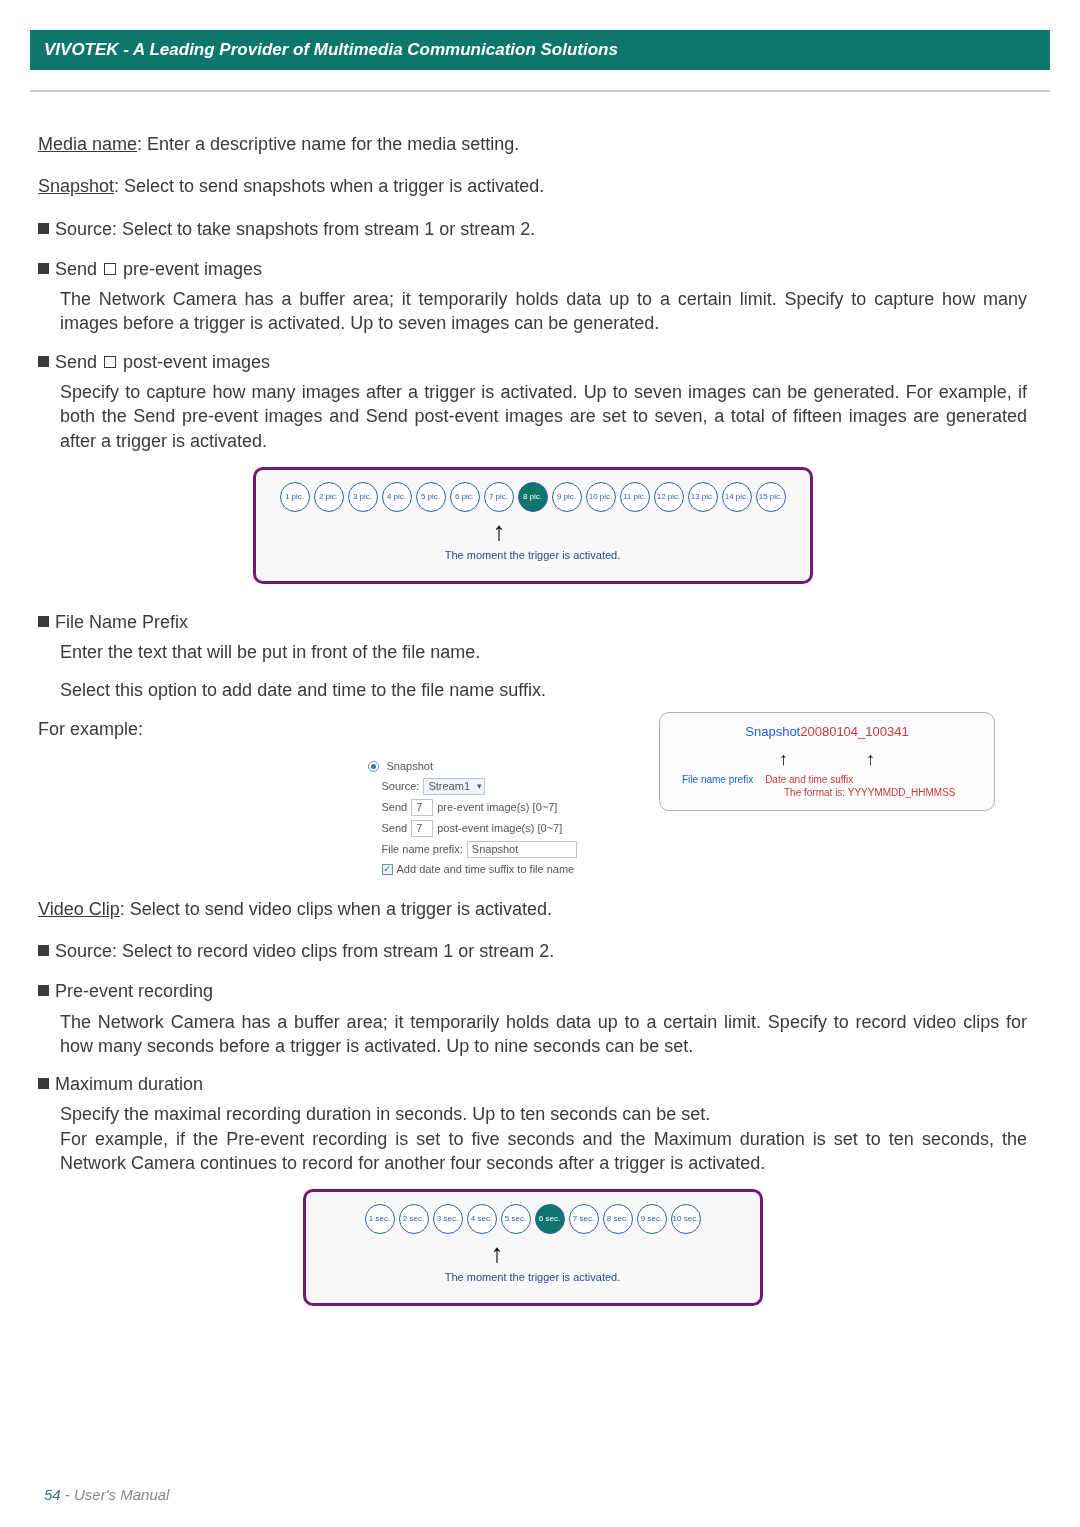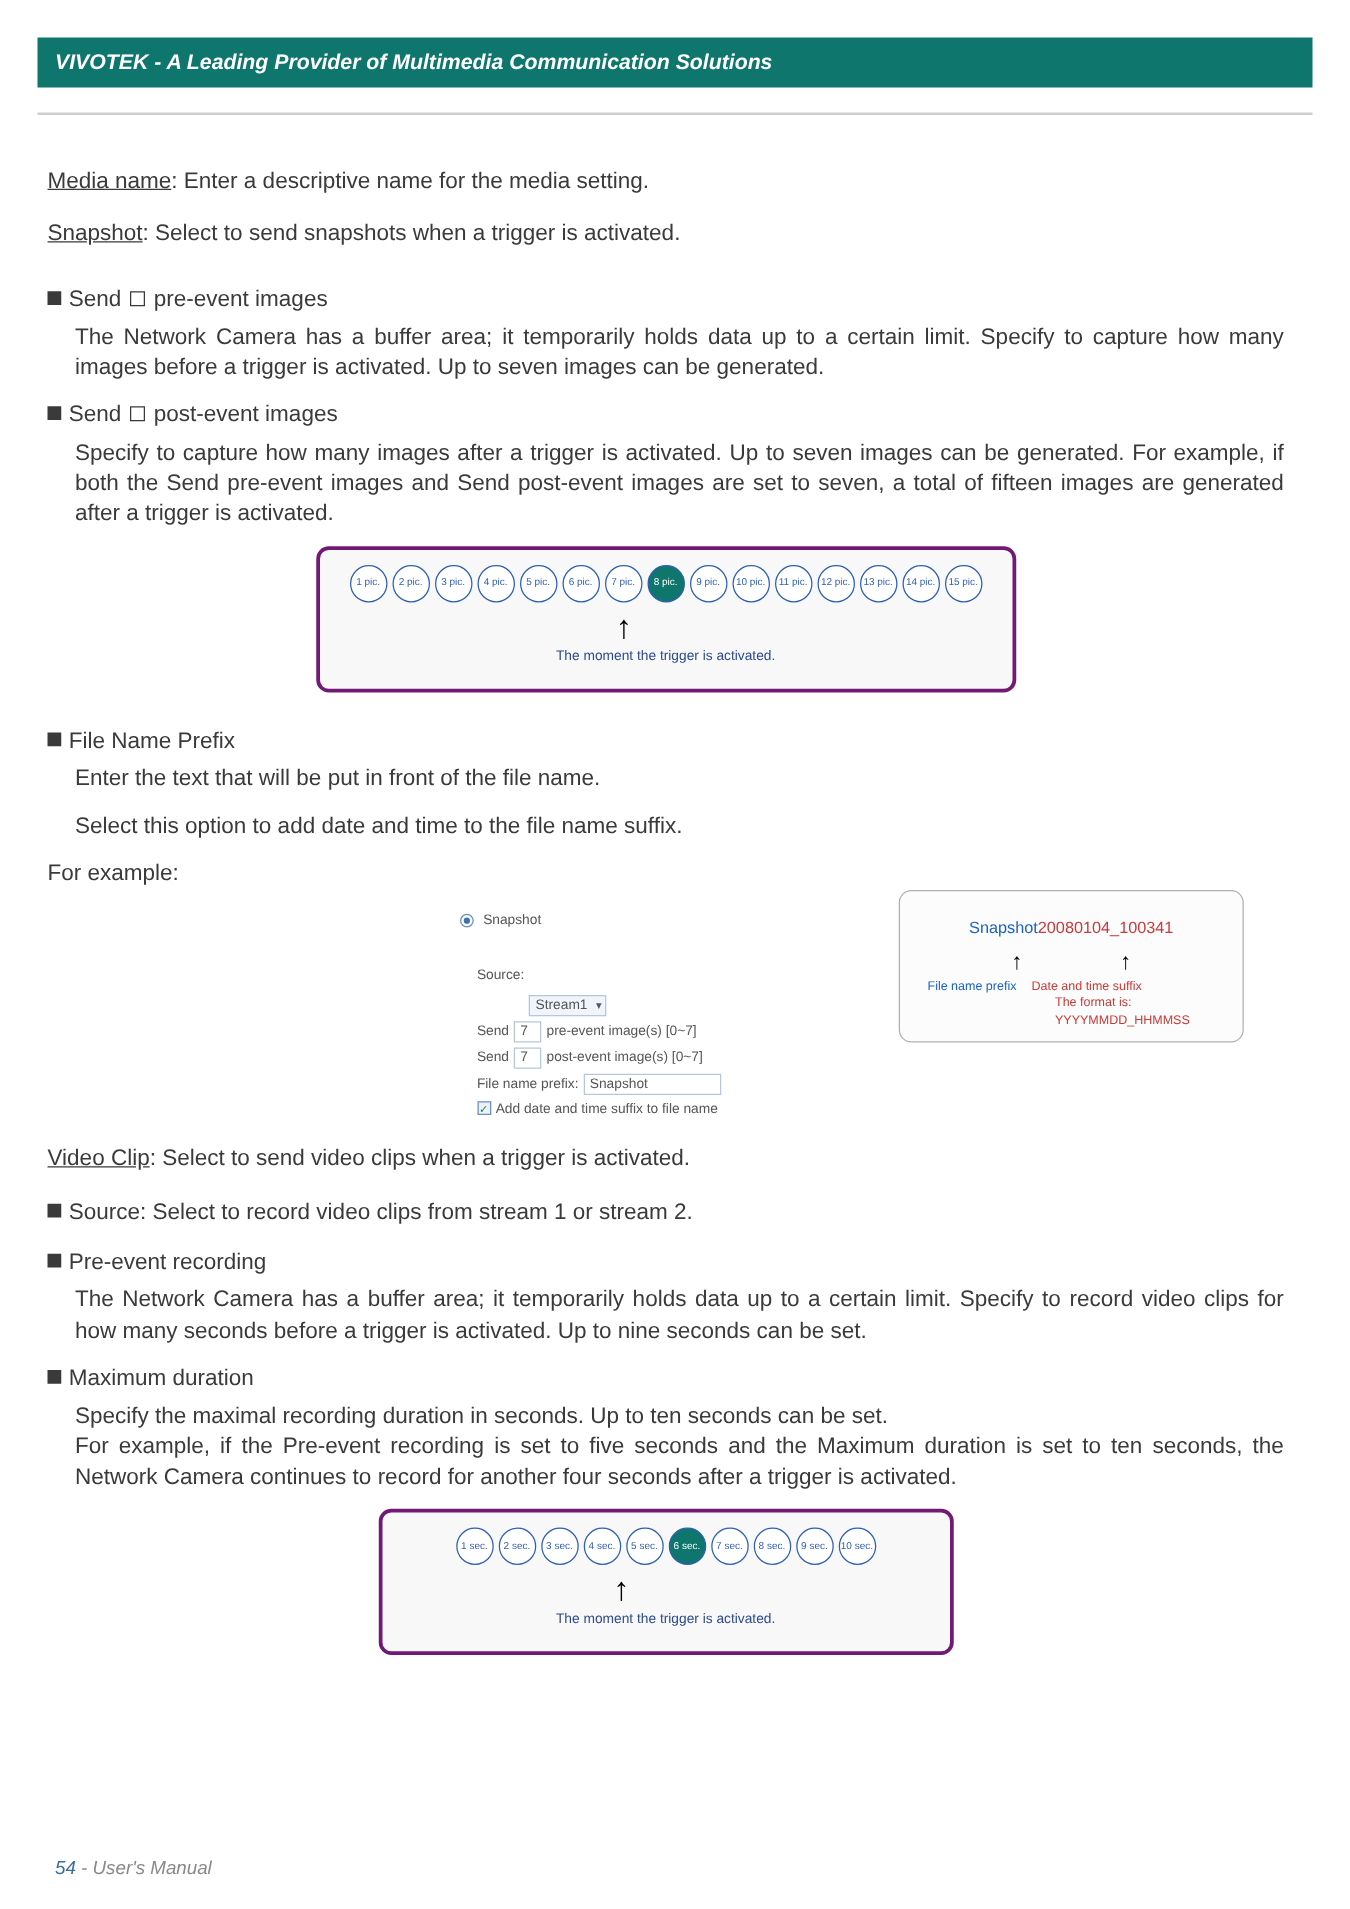--- a/index.html
+++ b/index.html
@@ -18,55 +18,56 @@
   .diagram-box { border:3px solid #701a75; border-radius:10px; margin: 14px auto 26px auto; padding:12px 10px 18px 10px; text-align:center; background:#f8f8f8; }
   .wide-box { width: 560px; }
   .mid-box { width: 460px; }
   .circle-row { display:flex; justify-content:center; gap:4px; flex-wrap:wrap; margin-bottom:6px; }
   .circle { width:30px; height:30px; border-radius:50%; border:1px solid #2f5fb5; color:#2f5fb5; font-size:8px; display:flex; align-items:center; justify-content:center; background:#fff; }
   .circle.filled { background:#0f766e; color:#fff; border-color:#2f5fb5; }
   .arrow-big { font-size:26px; color:#000; font-weight:bold; line-height:1; margin:0 auto 4px auto; }
   .wide-box .arrow-big { margin-left: 227px; text-align:left; }
   .mid-box .arrow-big { text-align:left; margin-left: 175px; }
   .caption-small { font-size:11px; color:#2b4a8e; }
-  .file-box { position:absolute; right:40px; top:580px; width:276px; border:1px solid #b0b0b0; border-radius:10px; padding:20px 14px 10px 14px; font-size:12px; background:#fcfcfc; }
+  .file-box { position:absolute; right:40px; top:580px; width:336px; border:1px solid #b0b0b0; border-radius:10px; padding:10px 14px 10px 14px; font-size:12px; background:#fcfcfc; }
   .file-box .line1 { text-align:center; margin-bottom:6px; font-size:13px;}
   .file-box .blue { color:#1a62c9; }
   .file-box .red { color:#c93a3a; }
   .file-box .arrows-row { display:flex; justify-content:center; gap:78px; color:#000; font-size:18px; margin-bottom:2px;}
   .file-box .labels-row { font-size:10px; text-align:left; }
   .file-box .labels-row .l1 { color:#1a62c9; display:inline-block; margin-left:8px;}
   .file-box .labels-row .l2 { color:#c93a3a; display:inline-block; margin-left:12px;}
   .file-box .fmt { color:#c93a3a; font-size:10px; display:block; margin-left:110px;}
   .snapshot-ui { width:330px; margin: 10px auto 20px auto; font-family: Tahoma, Arial, sans-serif; font-size:11px; color:#555; }
   .snapshot-ui .row { display:flex; align-items:center; gap:4px; margin-bottom:4px; padding-left:14px;}
   .snapshot-ui .radio { width:11px; height:11px; border:1px solid #6b8fbf; border-radius:50%; display:inline-flex; align-items:center; justify-content:center; margin-right:4px; }
   .snapshot-ui .radio::after{ content:''; width:5px; height:5px; background:#3f72b5; border-radius:50%;}
   .snapshot-ui .inp { border:1px solid #b7c6d9; background:#fff; height:17px; padding:0 4px; font-size:11px; display:inline-flex; align-items:center; }
-  .snapshot-ui .sel { border:1px solid #b7c6d9; background:#f0f4fb; height:17px; padding:0 14px 0 4px; position:relative;margin-top:48px;}
+  .snapshot-ui .sel { border:1px solid #b7c6d9; background:#f0f4fb; height:17px; padding:0 14px 0 4px; position:relative;}
   .snapshot-ui .sel::after{ content:'▾'; position:absolute; right:3px; top:1px; font-size:9px; color:#556;}
   .snapshot-ui .title-row { padding-left:0;}
   .snapshot-ui .cb { width:11px; height:11px; border:1px solid #6b8fbf; background:#e9f1fb; display:inline-flex; align-items:center; justify-content:center; font-size:9px; color:#3a7f3a;}
   .footer { position:absolute; bottom:24px; left:44px; font-style:italic; font-size:15px; }
   .footer .pn { color:#3a6f97; }
   .footer .um { color:#888; }
   .section-spacer { height: 10px; }
   .two-col-wrap { position: relative; }
 </style>
 </head>
 <body>
 
 <div class="page">
   <div class="header-band">VIVOTEK - A Leading Provider of Multimedia Communication Solutions</div>
   <div class="header-rule"></div>
 
   <div class="content two-col-wrap">
     <p><span class="ul-term">Media name</span><span>: Enter a descriptive name for the media setting.</span></p>
     <p><span class="ul-term">Snapshot</span><span>: Select to send snapshots when a trigger is activated.</span></p>
 
+    <div class="bullet-row"><span class="sq"></span><span class="bullet-text">Source: Select to take snapshots from stream 1 or stream 2.</span></div>
     <div class="section-spacer"></div>
 
     <div class="bullet-row"><span class="sq"></span><span class="bullet-text"><span>Send </span><span class="box-spacer"></span><span> pre-event images</span></span></div>
     <div class="bullet-body">The Network Camera has a buffer area; it temporarily holds data up to a certain limit. Specify to capture how many images before a trigger is activated. Up to seven images can be generated.</div>
 
     <div class="bullet-row"><span class="sq"></span><span class="bullet-text"><span>Send </span><span class="box-spacer"></span><span> post-event images</span></span></div>
     <div class="bullet-body">Specify to capture how many images after a trigger is activated. Up to seven images can be generated. For example, if both the Send pre-event images and Send post-event images are set to seven, a total of fifteen images are generated after a trigger is activated.</div>
 
     <div class="diagram-box wide-box">
       <div class="circle-row" id="pic-row">

